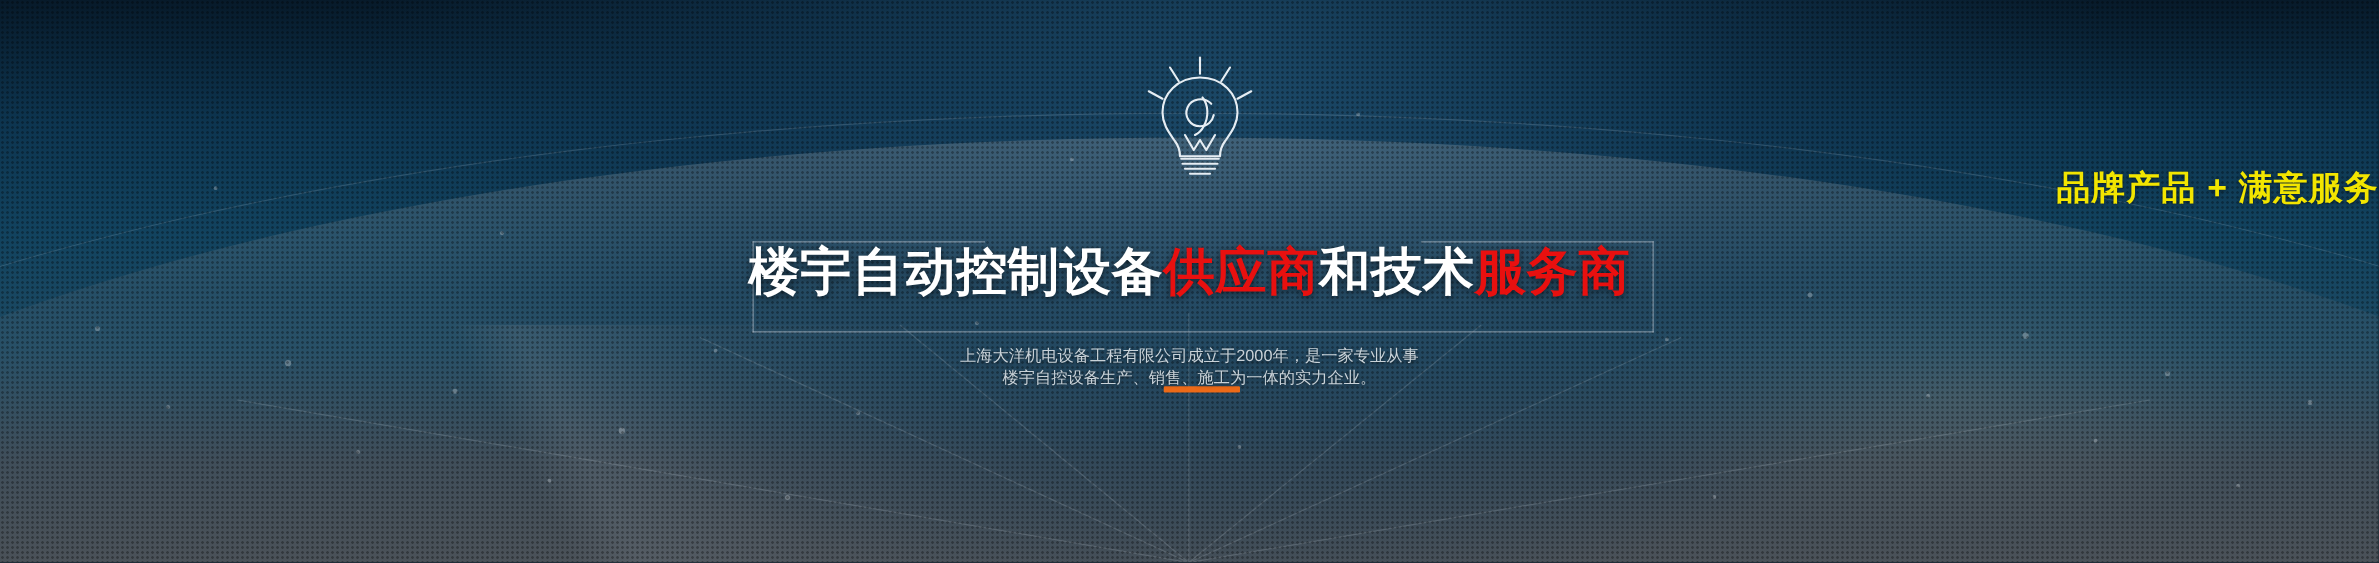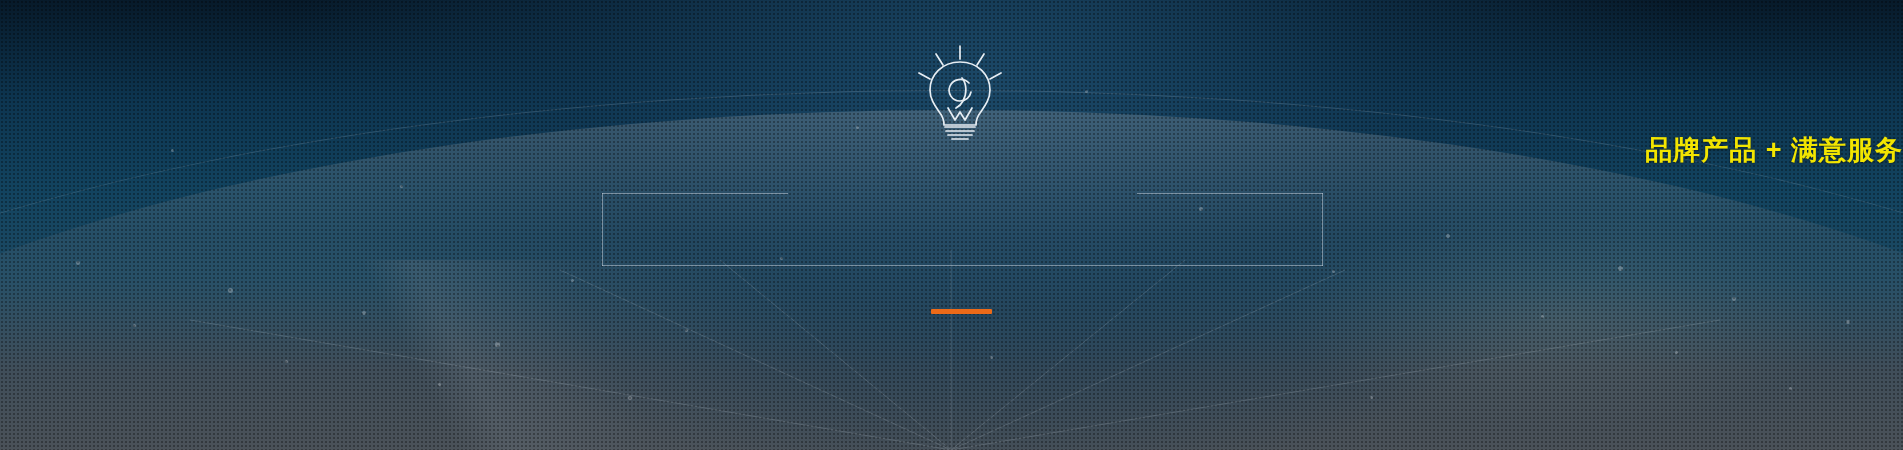--- a/index.html
+++ b/index.html
@@ -197,17 +197,24 @@
   <div class="frame">
     <span class="ln left"></span>
     <span class="ln right"></span>
     <span class="ln tl"></span>
     <span class="ln tr"></span>
     <span class="ln bl"></span>
   </div>
 
   <div class="eyebrow">品牌产品 + 满意服务</div>
 
+  <div class="headline">
+    <span>楼宇自动控制设备</span><span class="hl">供应商</span><span>和技术</span><span class="hl">服务商</span>
+  </div>
 
   <div class="divider"></div>
 
+  <div class="body-copy">
+    <div>上海大洋机电设备工程有限公司成立于2000年，是一家专业从事</div>
+    <div>楼宇自控设备生产、销售、施工为一体的实力企业。</div>
+  </div>
 
 </div>
 
 </body></html>

